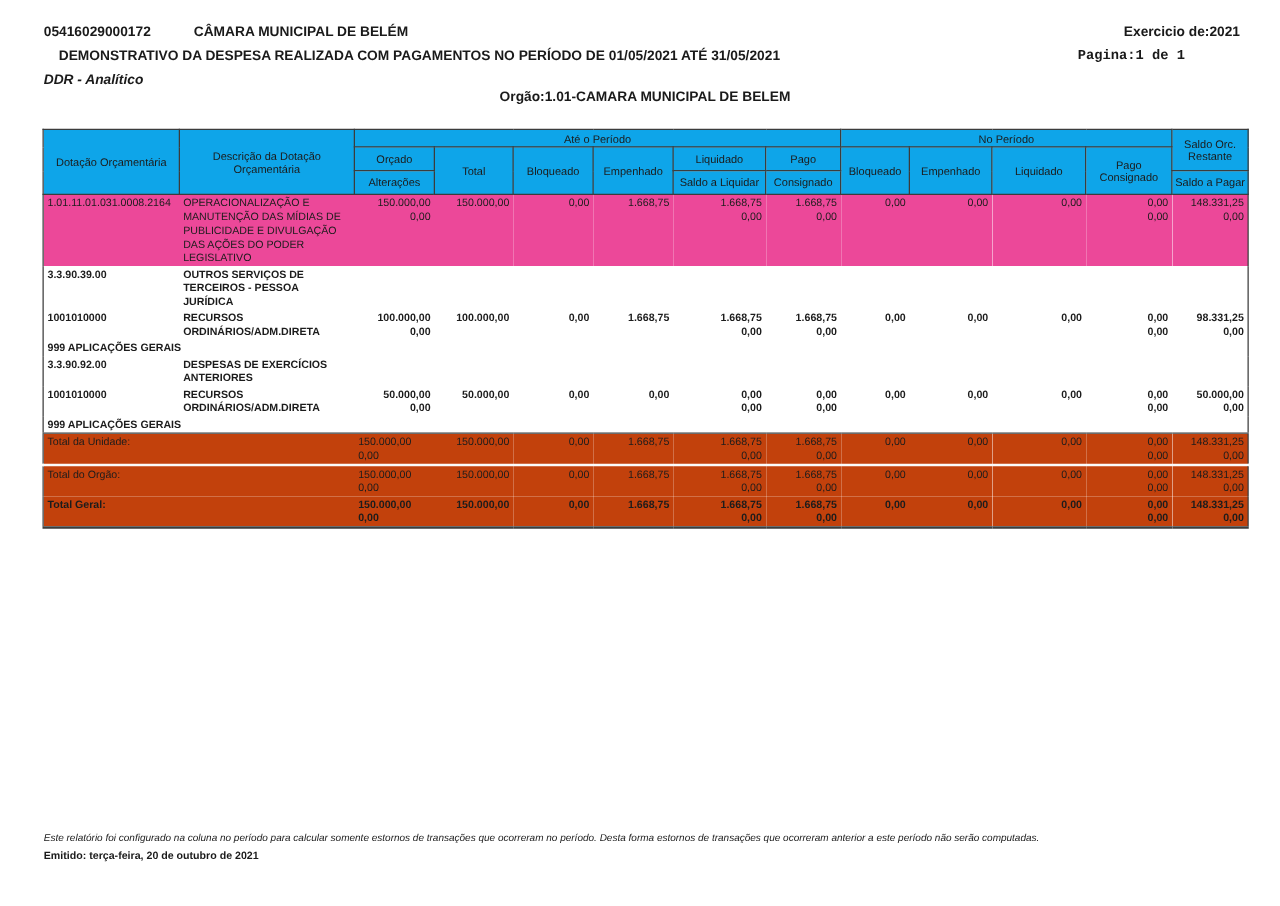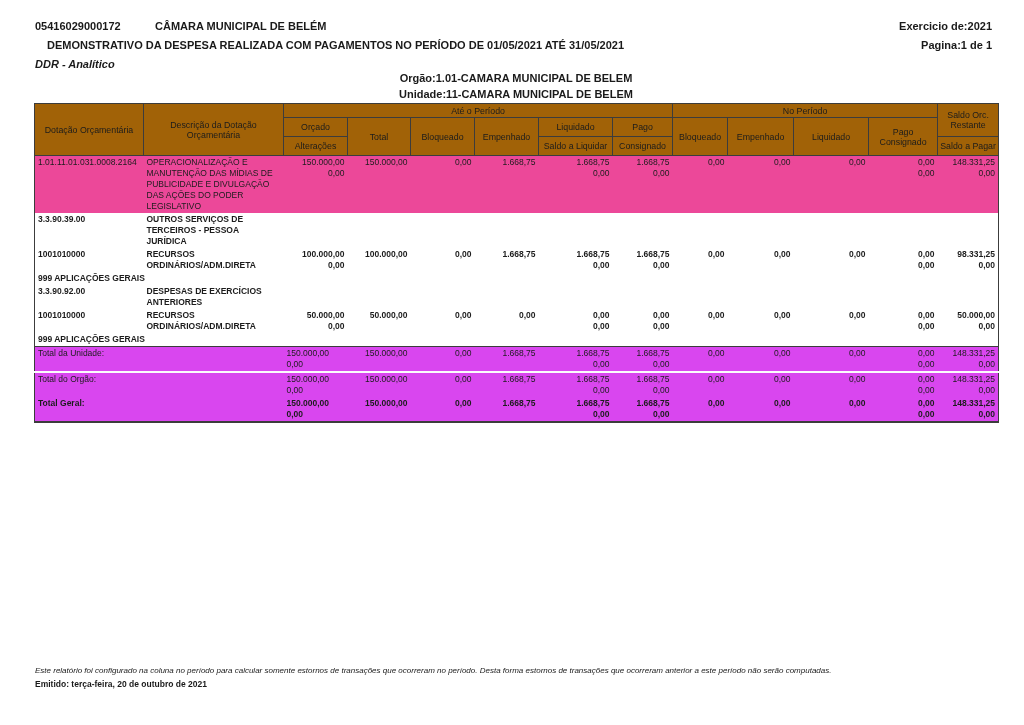--- a/index.html
+++ b/index.html
@@ -13,38 +13,38 @@
   .hdr-right { width: 172px; text-align: right; }
   .hdr-center { left: 34px; width: 964px; text-align: center; }
 
   
   #report-table {
     border-collapse: collapse; table-layout: fixed; width: 964px;
     font-size: 8.5px; line-height: 11px; color: #1c1c1c;
     border: 1px solid #3c3c3c; border-bottom-width: 2px;
   }
   #report-table th {
-    background: #a16207; border: 1px solid #3c3c3c;
+    background: #0ea5e9; border: 1px solid #3c3c3c;
     font-weight: normal; font-size: 8.8px; line-height: 10px;
     text-align: center; vertical-align: middle; padding: 1px 1px;
     white-space: pre-line;
   }
   #report-table thead tr.group-row th { height: 14px; }
   #report-table thead tr.sub-row th { height: 19px; }
   #report-table td {
     padding: 1px 3px; vertical-align: top; text-align: right;
     white-space: pre-line; overflow: hidden;
   }
   #report-table td:first-child { text-align: left; }
   #report-table td:nth-child(2) { text-align: left; }
   tr.r-detail td { background: #ec4899; }
   tr.r-section td, tr.r-recursos td, tr.r-apps td { font-weight: bold; background: #ffffff; }
   tr.r-recursos td:first-child { text-align: right; }
   tr.r-apps td:first-child { text-align: left; padding-left: 32px; }
-  tr.r-total td { background: #d946ef; }
+  tr.r-total td { background: #c2410c; }
   tr.r-unit td { border-top: 1px solid #3c3c3c; }
   tr.r-unit td:first-child { text-align: left; padding-left: 42px; }
   tr.r-organ td { border-top: 2px solid #fbfbfb; }
   tr.r-organ td:first-child { text-align: right; padding-right: 8px; }
   tr.r-grand td { font-weight: bold; }
   tr.r-grand td:first-child { text-align: right; padding-right: 8px; }
 
   
   #footnote {
     left: 35px; top: 666px; width: 960px;
@@ -55,26 +55,25 @@
 </head>
 <body>
 
 <div id="page">
 
   <div class="abs hdr-line" style="left:35px; top:20px;">05416029000172</div>
   <div class="abs hdr-line" style="left:155px; top:20px;">CÂMARA MUNICIPAL DE BELÉM</div>
   <div class="abs hdr-line hdr-right" style="left:820px; top:20px;">Exercicio de:2021</div>
 
   <div class="abs hdr-line" style="left:35px; top:39px;padding-left:12px;">DEMONSTRATIVO DA DESPESA REALIZADA COM PAGAMENTOS NO PERÍODO DE 01/05/2021 ATÉ 31/05/2021</div>
-  <div class="abs hdr-line hdr-right" style="left:820px; top:39px;">Pagina:1 de 1</div>
+  <div class="abs hdr-line hdr-right" style="left:776px; top:39px;font-family:Liberation Mono, monospace;">Pagina:1 de 1</div>
 
   <div class="abs hdr-line" style="left:35px; top:58px;font-style:italic;">DDR - Analítico</div>
 
   <div class="abs hdr-line hdr-center" style="top:72px;">Orgão:1.01-CAMARA MUNICIPAL DE BELEM</div>
-  <div class="abs hdr-line hdr-center" style="top:88px;">Unidade:11-CAMARA MUNICIPAL DE BELEM</div>
 
   <table id="report-table" class="abs" style="left:34px; top:103px;">
     <colgroup id="cols">
         <col style="width: 109px;">
         <col style="width: 140px;">
         <col style="width: 64px;">
         <col style="width: 63px;">
         <col style="width: 64px;">
         <col style="width: 64px;">
         <col style="width: 74px;">

